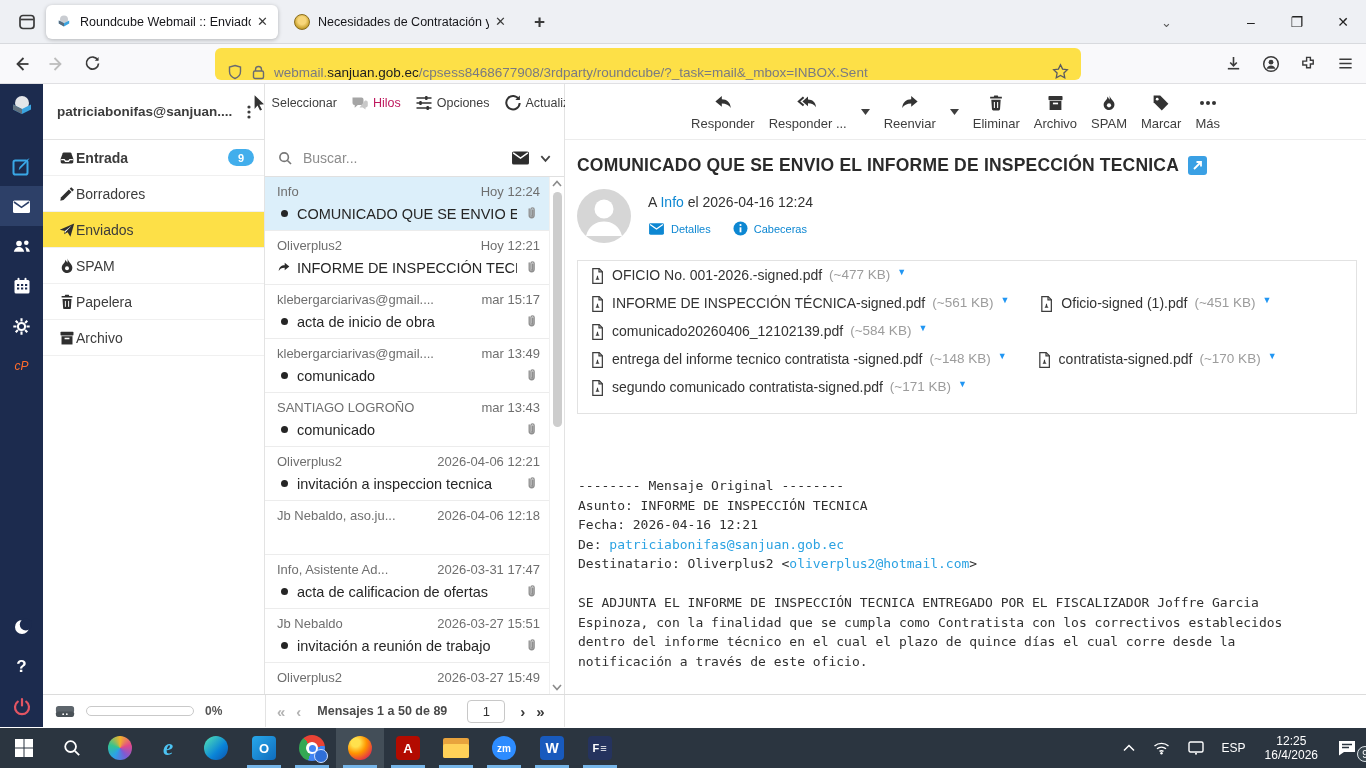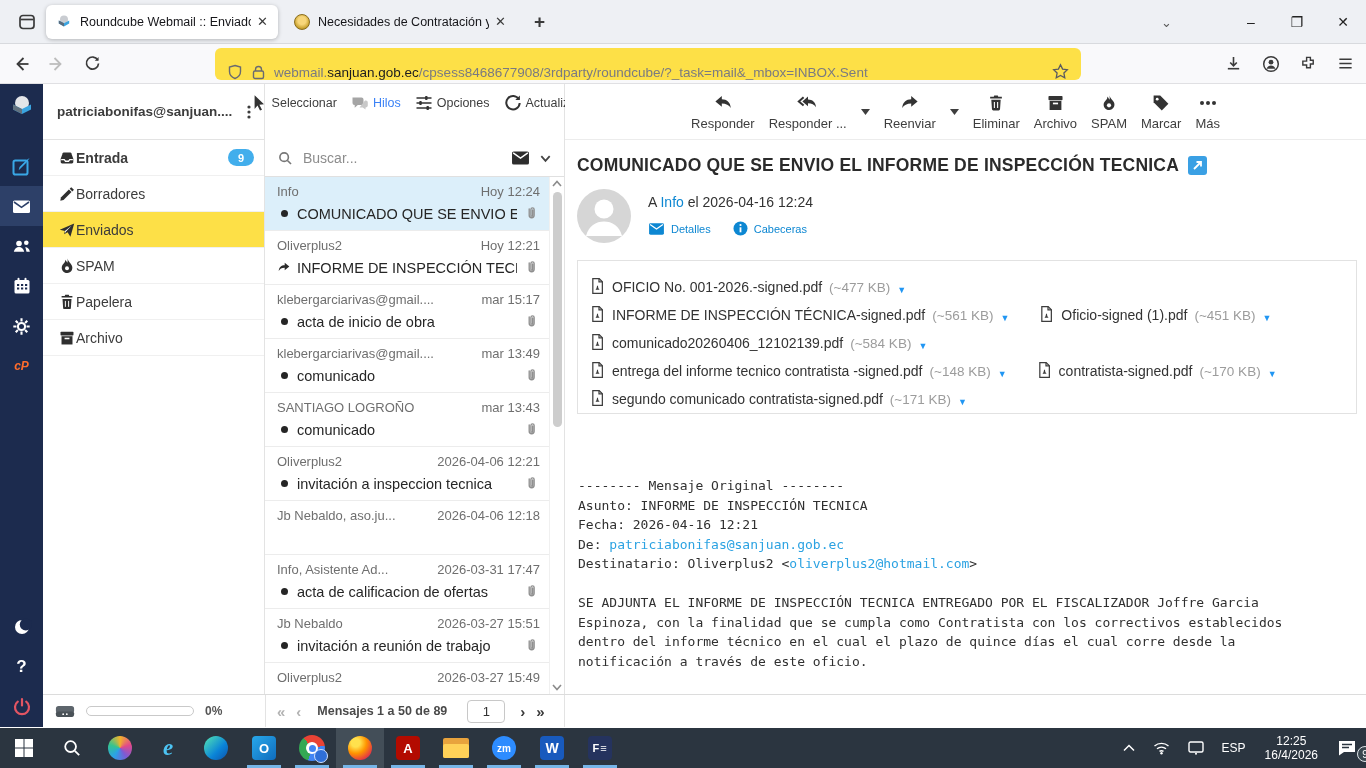--- a/index.html
+++ b/index.html
@@ -29,39 +29,39 @@
   .u-dom{color:#1b1b1f}
   .nav-right{margin-left:auto;display:flex;align-items:center;gap:20px}
 
   
   .app{display:flex;height:643px;background:#fff}
   .rail{width:43px;background:#1c2b4e;display:flex;flex-direction:column;align-items:center;flex:0 0 43px}
   .rail-logo{margin:9px 0 25px}
   .rail-item{width:43px;height:40px;display:flex;align-items:center;justify-content:center}
   .rail-item.active{background:#2d4068}
   .rail-help{color:#fff;font-size:17px;font-weight:bold}
-  .rail-cp{color:#ff6c2c;font-weight:bold;font-style:italic;font-size:12px}
+  .rail-cp{color:#ff6c2c;font-weight:normal;font-style:italic;font-size:12px}
   .rail-spacer{flex:1}
 
   .content{flex:1;display:flex;flex-direction:column}
   .main-row{display:flex;height:610px}
 
   .folders{width:222px;flex:0 0 222px;border-right:1px solid #e3e3e3;display:flex;flex-direction:column;background:#fff}
   .acct{height:56px;display:flex;align-items:center;padding:0 8px 0 14px;border-bottom:1px solid #e3e3e3;font-weight:bold;font-size:13.5px;color:#3c3c3c}
   .acct-name{flex:1;white-space:nowrap;overflow:hidden}
   .folder{height:36px;display:flex;align-items:center;padding:0 10px 0 15px;border-bottom:1px solid #f0f0f0;font-size:14px;color:#3c3c3c;}
   .folder.selected{background:#fde047}
   .folder.has-badge .f-label{font-weight:bold}
   .f-badge{margin-left:auto;background:#42aeec;color:#fff;font-size:11px;font-weight:bold;border-radius:9px;padding:2.5px 10px;display:none}
   .folder.has-badge .f-badge{display:inline-block}
 
   .listpane{width:300px;flex:0 0 300px;border-right:1px solid #e3e3e3;display:flex;flex-direction:column;background:#fff}
   .list-toolbar{height:56px;display:flex;align-items:flex-start;justify-content:center;gap:13px;padding-top:9px}
   .tbtn{display:flex;flex-direction:row;align-items:center;gap:3px;font-size:12.5px;color:#3e3e3e}
-  .tbtn.disabled{color:#3b82f6}
+  .tbtn.disabled{color:#be185d}
   .searchrow{height:37px;border-bottom:1px solid #e0e0e0;display:flex;align-items:center;padding:0 12px;gap:9px}
   .search-ph{color:#8c8c8c;font-size:14px;flex:1}
   .rows{height:517px;overflow:hidden;position:relative}
   .mrow{height:54px;padding:7px 24px 0 12px;border-bottom:1px solid #ececec}
   .mrow.selected{background:#dceffa}
   .m1{display:flex;font-size:13px;color:#6f6f6f}
   .m-sender{flex:1;white-space:nowrap;overflow:hidden}
   .m-date{margin-left:8px}
   .m2{display:flex;align-items:center;margin-top:6px;gap:6px}
   .m-flag{width:14px;flex:0 0 14px;display:flex;justify-content:center}
@@ -79,21 +79,21 @@
   .subject-line{display:flex;align-items:center;gap:9px}
   .subject{font-size:17.5px;font-weight:bold;color:#2b2b2b;letter-spacing:.2px}
   .extlink{width:19px;height:19px;background:#3aa0e4;border-radius:3px;display:flex;align-items:center;justify-content:center}
   .msghead{display:flex;margin-top:13px;gap:17px}
   .avatar{width:54px;height:54px;border-radius:50%;background:#d6d6d6;overflow:hidden;display:flex;align-items:flex-end;justify-content:center}
   .mh-line1{font-size:14px;color:#333;margin-top:5px}
   .link{color:#0d87d2}
   .mh-line2{display:flex;gap:22px;margin-top:11px;font-size:11px}
   .mh-act{display:flex;align-items:center;gap:6px;color:#0d87d2}
   .attachbox{border:1px solid #e2e2e2;margin:17px 9px 0 0;padding:6px 12px;display:flex;flex-wrap:wrap;column-gap:30px}
-  .att{display:inline-flex;align-items:flex-end;gap:7px;font-size:14px;color:#333;height:28px;white-space:nowrap}
+  .att{display:inline-flex;align-items:flex-start;gap:7px;font-size:14px;color:#333;height:28px;white-space:nowrap}
   .att-size{color:#9c9c9c;font-size:13.5px}
   .att-caret{color:#2196f3;font-size:9px}
   .msgbody{margin:62px 34px 0 1px;font-family:"DejaVu Sans Mono",monospace;font-size:13px;line-height:19.5px;color:#303030}
   .blink{color:#2ba2e2}
 
   .bottombar{height:33px;border-top:1px solid #dcdcdc;display:flex;align-items:center;background:#fff}
   .quota{width:222px;flex:0 0 222px;display:flex;align-items:center;gap:11px;padding:0 12px}
   .qbar{width:108px;height:10px;border:1px solid #c9c9c9;border-radius:6px;background:#fff}
   .qpct{font-size:12px;color:#555;font-weight:bold}
   .pagez{width:300px;flex:0 0 300px;border-left:1px solid #e3e3e3;border-right:1px solid #e3e3e3;height:100%;display:flex;align-items:center;gap:11px;padding:0 11px;font-size:13px}

